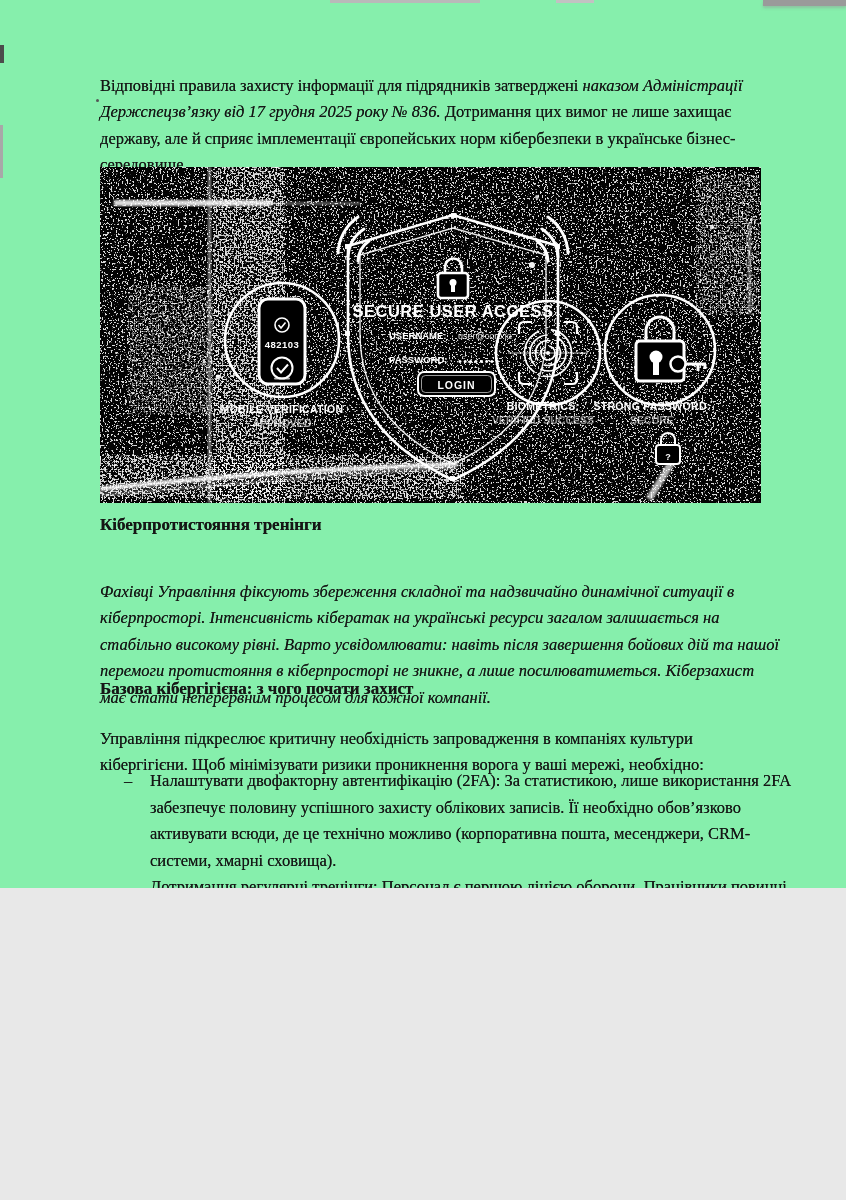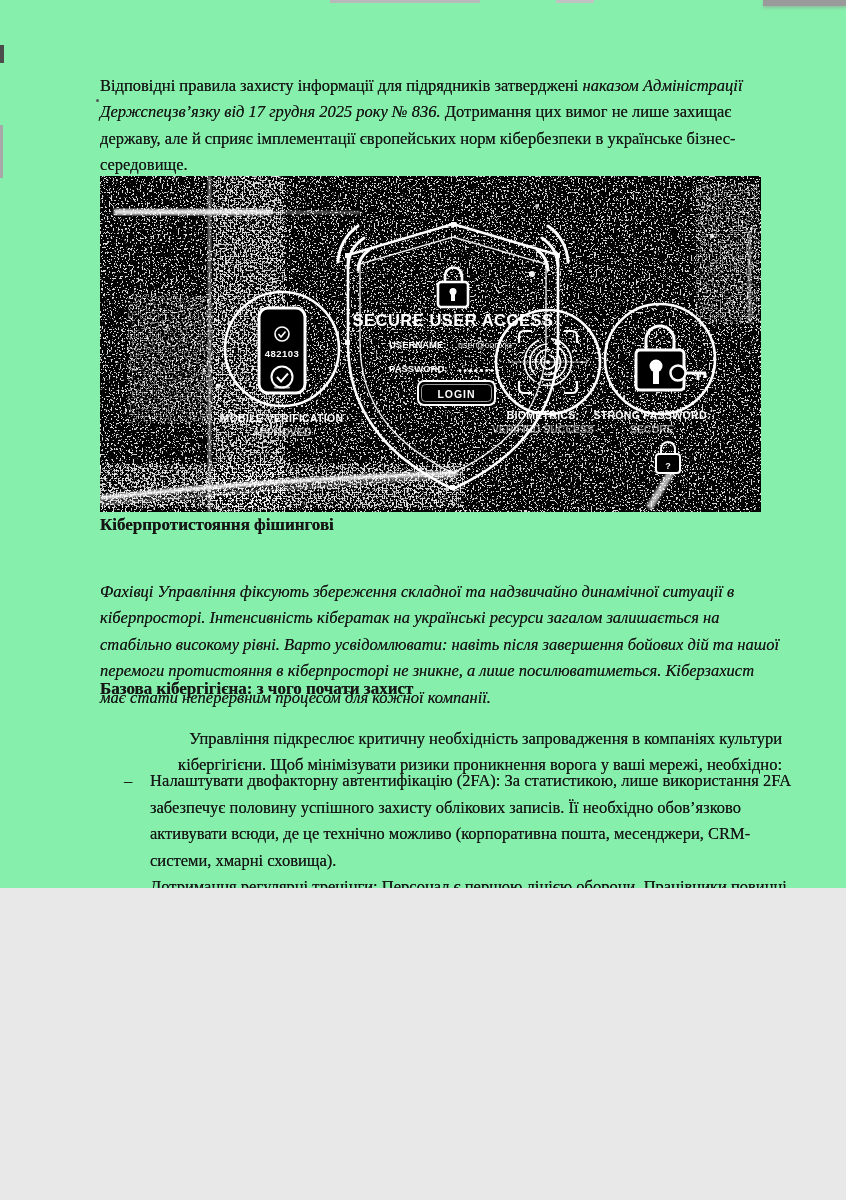--- a/index.html
+++ b/index.html
@@ -10,26 +10,26 @@
   }
   
   .tblock{position:absolute;left:100px;width:682px;font-size:16.5px;line-height:26.5px;
     text-shadow:0 0 .45px rgba(0,0,0,.75);}
   .tblock em{font-style:italic;}
   h3.tblock{font-size:17px;font-weight:bold;margin:0;line-height:22px;}
   .intro{top:56px;}
   .h1{top:514px;}
   .p1{top:562px;font-style:italic;}
   .h2{top:678px;}
-  .p2{top:709px;text-align:right;}
+  .p2{top:709px;}
   .list{top:768px;left:100px;width:700px;}
   .list .li{position:relative;padding-left:50px;margin:0;}
   .list .marker{position:absolute;left:24px;top:0;}
   
-  .figure{position:absolute;left:100px;top:176px;width:661px;height:336px;background:#000;}
+  .figure{position:absolute;left:100px;top:167px;width:661px;height:336px;background:#000;}
   .figure svg{display:block;}
   
   .art{position:absolute;pointer-events:none;}
   .a-top1{left:330px;top:0;width:150px;height:3px;background:#b9b9b9;}
   .a-top2{left:556px;top:0;width:38px;height:3px;background:#c2c2c2;}
   .a-top3{left:763px;top:0;width:83px;height:6px;background:#9a9a9a;
           box-shadow:0 2px 3px rgba(150,150,150,.5);}
   .a-left1{left:0;top:45px;width:4px;height:18px;background:#4c4c4c;}
   .a-left2{left:0;top:125px;width:3px;height:53px;background:#a8a8a8;}
   .a-left3{left:0;top:1122px;width:2px;height:7px;background:#9f9f9f;}
@@ -181,21 +181,21 @@
       <text x="552" y="257" text-anchor="middle" fill="#fff" font-size="10.5" font-weight="bold" opacity="0.55">SECURE</text>
 
       <g stroke="#fff" fill="none">
         <path d="M561,278 v-5 a7,7 0 0 1 14,0 v5" stroke-width="2"></path>
         <rect x="556" y="278" width="24" height="19" rx="3" stroke-width="2" fill="#000"></rect>
       </g>
       <text x="568" y="292.5" text-anchor="middle" fill="#fff" font-size="9" font-weight="bold">?</text>
     </svg>
   </div>
 
-  <h3 class="tblock h1">Кіберпротистояння фішингові</h3>
+  <h3 class="tblock h1">Кіберпротистояння тренінги</h3>
   <p class="tblock p1">Фахівці Управління фіксують збереження складної та надзвичайно динамічної ситуації в кіберпросторі. Інтенсивність кібератак на українські ресурси загалом залишається на стабільно високому рівні. Варто усвідомлювати: навіть після завершення бойових дій та нашої перемоги протистояння в кіберпросторі не зникне, а лише посилюватиметься. Кіберзахист має стати неперервним процесом для кожної компанії.</p>
 
   <h3 class="tblock h2">Базова кібергігієна: з чого почати захист</h3>
   <p class="tblock p2">Управління підкреслює критичну необхідність запровадження в компаніях культури кібергігієни. Щоб мінімізувати ризики проникнення ворога у ваші мережі, необхідно:</p>
 
   <div class="tblock list">
     <div class="li">
       <span class="marker">–</span>
       <span>Налаштувати двофакторну автентифікацію (2FA): За статистикою, лише використання 2FA забезпечує половину успішного захисту облікових записів. Її необхідно обов’язково активувати всюди, де це технічно можливо (корпоративна пошта, месенджери, CRM-системи, хмарні сховища).</span>
     </div>

